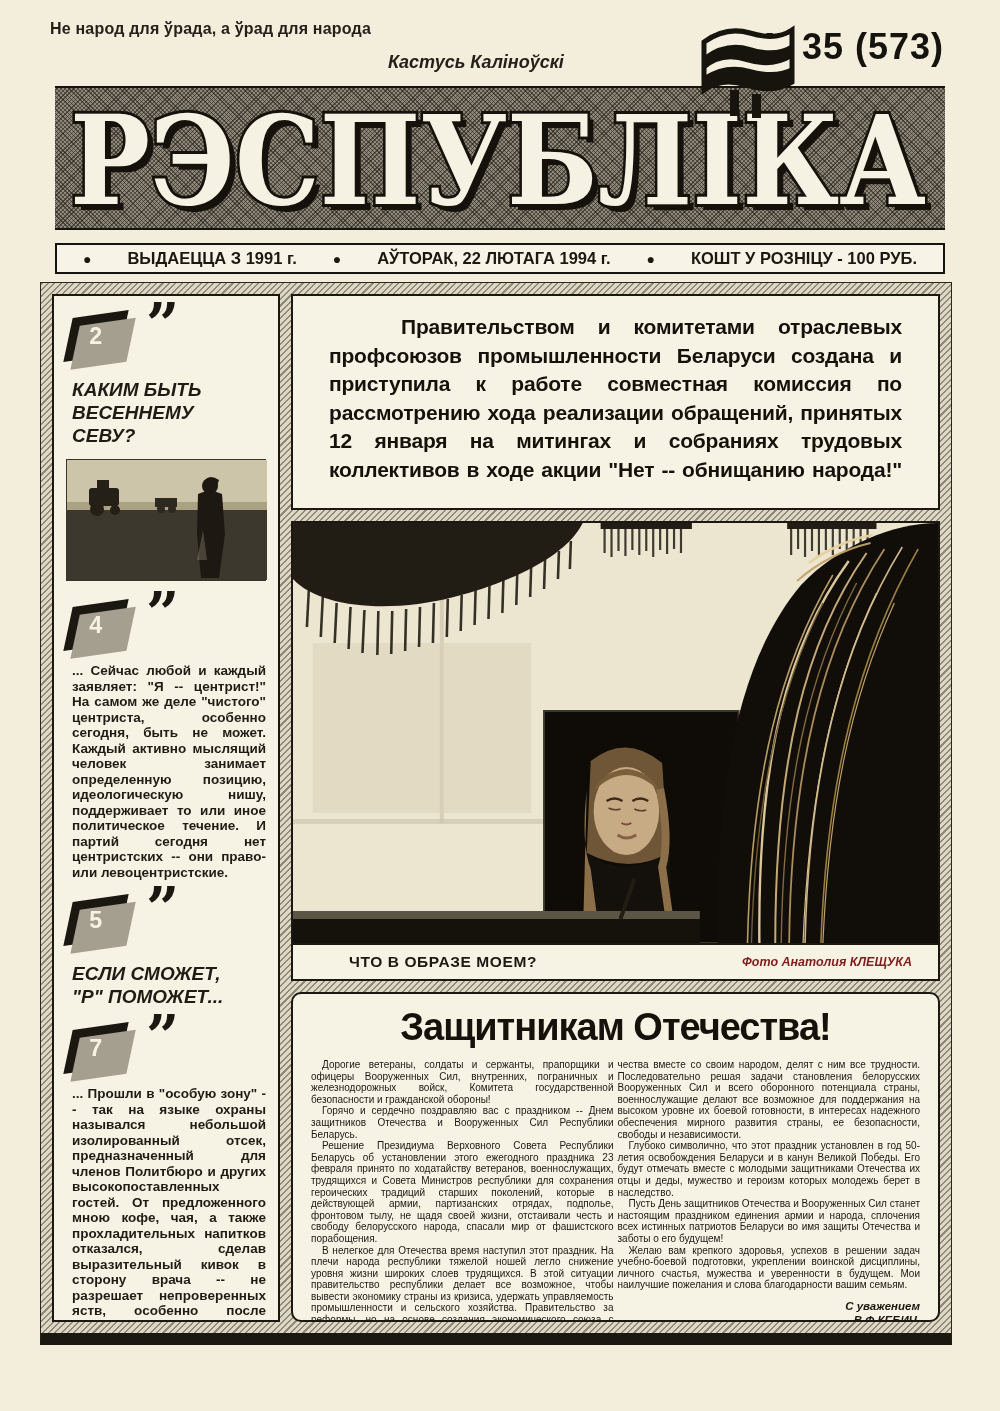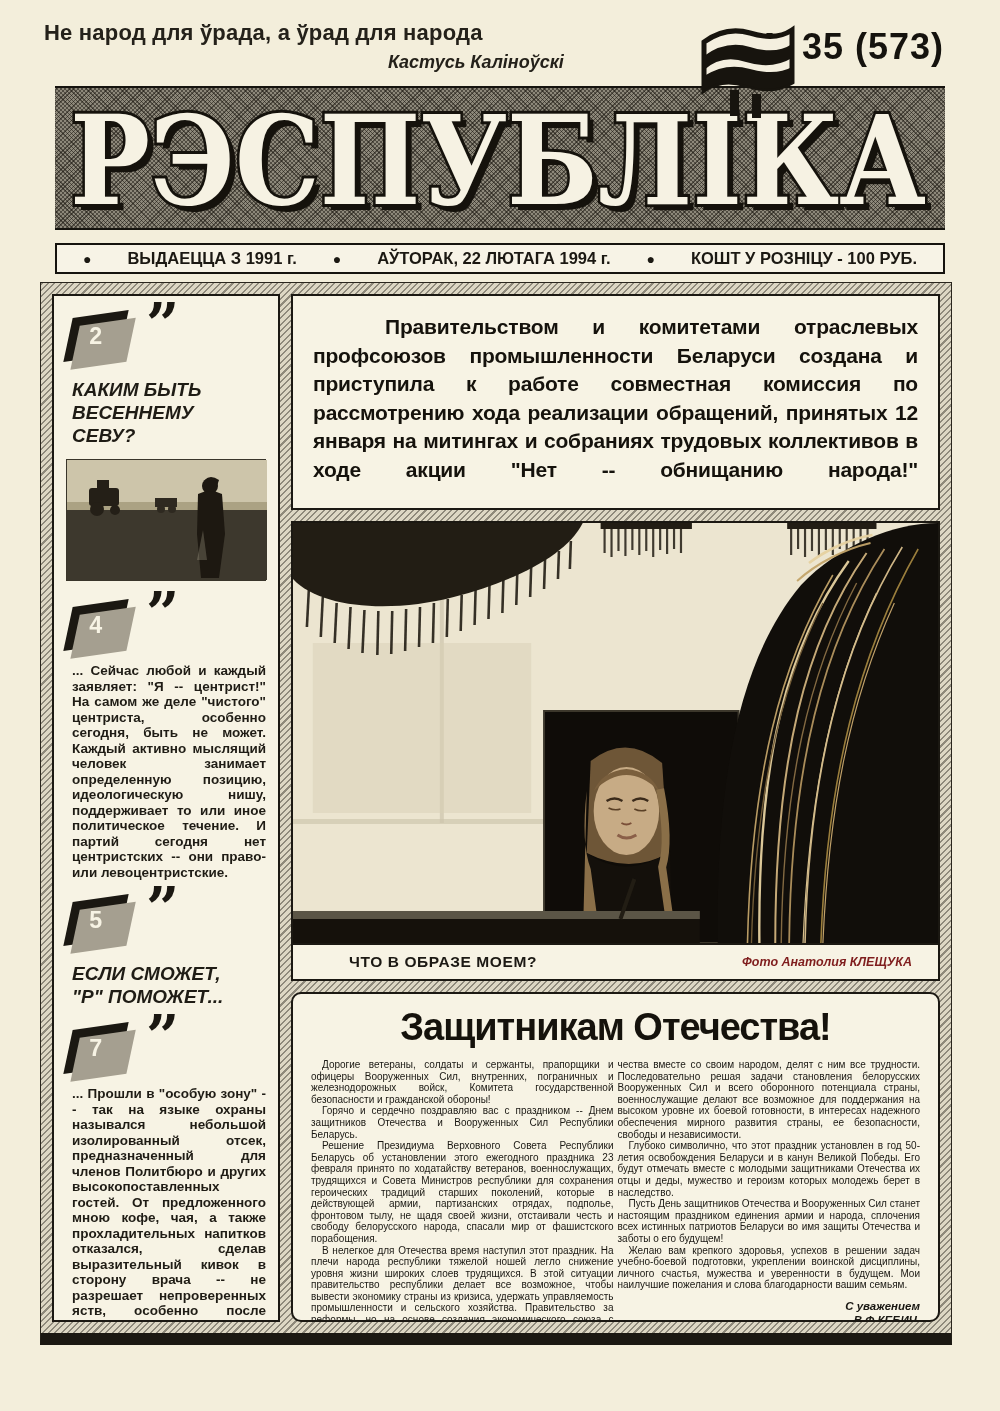--- a/index.html
+++ b/index.html
@@ -2,21 +2,21 @@
 <html><head>
 <meta charset="utf-8">
 <title>Рэспубліка</title>
 <style>
   * { margin:0; padding:0; box-sizing:border-box; }
   html,body { background:#e8e3d2; }
   body { width:1000px; height:1411px; position:relative; margin:0 auto;
          font-family:"Liberation Sans", sans-serif; color:#1b1812; overflow:hidden;
          background:#f3eedb; }
   
-  .motto { position:absolute; left:44px; top:20px; font-size:22px; font-weight:bold; color:#24211a; letter-spacing:.2px; }
+  .motto { position:absolute; left:50px; top:20px; font-size:16px; font-weight:bold; color:#24211a; letter-spacing:.2px; }
   .motto-author { position:absolute; left:388px; top:52px; font-size:18px; font-weight:bold; font-style:italic; color:#24211a; }
   .issue-no { position:absolute; right:56px; top:26px; font-size:36px; font-weight:bold; letter-spacing:1px; color:#15130e; }
   .flag-wrap { position:absolute; left:692px; top:24px; z-index:6; }
   
   .masthead { position:absolute; left:55px; top:86px; width:890px; height:144px;
     background-color:#8d887a;
     background-image:
       repeating-linear-gradient(45deg, rgba(20,16,10,.50) 0 1px, rgba(0,0,0,0) 1px 3px),
       repeating-linear-gradient(-45deg, rgba(20,16,10,.50) 0 1px, rgba(0,0,0,0) 1px 3px);
     border-top:2px solid #15130e; border-bottom:2px solid #15130e; }
@@ -41,21 +41,21 @@
   .page-marker span { color:#f7f3e4; font-size:24px; font-weight:bold; transform:skew(12deg,8deg); }
   .bigquote { font-family:"DejaVu Serif", serif; font-weight:bold; font-size:58px; line-height:40px;
     margin:-4px 0 0 22px; color:#1b1812; }
   .sb-headline { font-size:19px; line-height:23px; font-weight:bold; font-style:italic;
     margin:12px 0 12px 6px; white-space:pre-line; color:#1f1c15; }
   .sb-photo { width:200px; height:122px; margin:2px 0 16px 0; border:1px solid #3a352a; }
   .sb-quote { font-size:13.5px; line-height:15.5px; font-weight:bold; text-align:justify;
     margin:4px 0 12px 6px; color:#1f1c15; }
   
   .main-col { flex:1; display:flex; flex-direction:column; gap:11px; }
-  .lead-box { height:216px; padding:17px 20px; }
+  .lead-box { height:216px; padding:17px 36px; }
   .lead-text { font-size:21px; line-height:28.5px; font-weight:bold; color:#15120c;
     text-align:justify; text-align-last:justify; text-indent:72px; letter-spacing:-.2px; }
   .photo-box { height:460px; display:flex; flex-direction:column; }
   .photo-figure { border-bottom:2px solid #1b1812; line-height:0; }
   .caption-bar { flex:1; display:flex; align-items:center; justify-content:space-between;
     padding:0 26px 0 56px; background:#f7f3e4; }
   .caption { font-size:15.5px; font-weight:600; letter-spacing:.6px; color:#1c1914; }
   .credit { font-size:12.5px; font-weight:bold; font-style:italic; color:#7f1d1d; }
   .article-box { flex:1; padding:10px 18px 8px; overflow:hidden;border-radius:10px; }
   .article-title { text-align:center; font-size:38px; font-weight:bold; letter-spacing:-1px;

